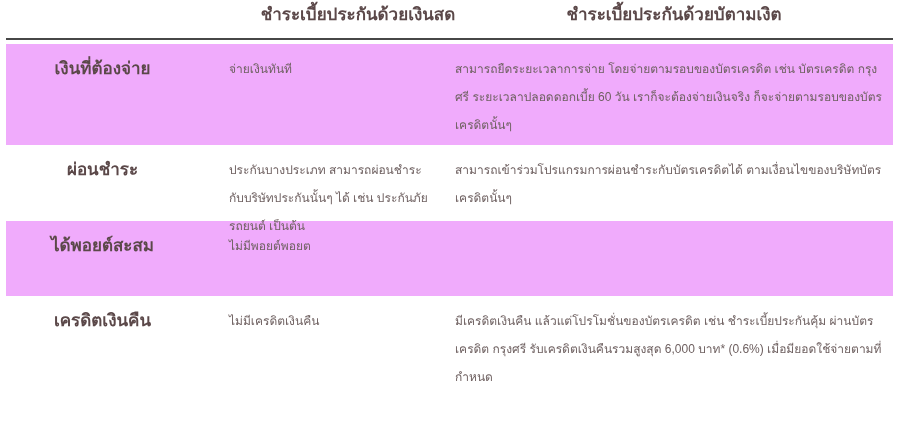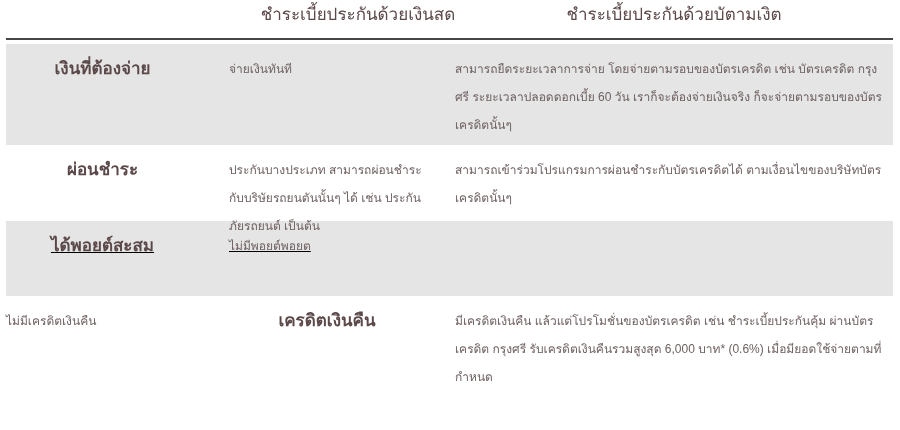--- a/index.html
+++ b/index.html
@@ -25,41 +25,41 @@
     display: grid;
     grid-template-columns: 223px 226px 438px;
   }
   
   .thead {
     height: 38px;
     align-items: end;
   }
   .th {
     text-align: center;
-    font-weight: normal;
+    font-weight: bold;
     font-size: 17px;
     color: #5B4849;
     padding-bottom: 11px;
     white-space: nowrap;
   }
   .th-cash { transform: translateX(16px); }
   .rule {
     height: 2px;
     background: #474747;
   }
   .rule-gap {
     height: 4px;
     background: #ffffff;
   }
   
   .row-1 { height: 101px; }
   .row-2 { height: 76px; }
-  .row-3 { height: 75px; text-decoration: underline; }
+  .row-3 { height: 75px; }
   .row-4 { height: 110px; }
-  .stripe { background: #e5e5e5; }
+  .stripe { background: #f0abfc; }
   .cell {
     padding-top: 11px;
     font-size: 12px;
     line-height: 28px;
     color: #6E6060;
   }
   .cell-label {
     text-align: center;
     font-weight: bold;
     font-size: 17px;
@@ -90,29 +90,29 @@
     <div class="rule-gap"></div>
 
     <div class="grid-row row-1 stripe">
       <div class="cell cell-label">เงินที่ต้องจ่าย</div>
       <div class="cell cell-cash">จ่ายเงินทันที</div>
       <div class="cell cell-credit">สามารถยืดระยะเวลาการจ่าย โดยจ่ายตามรอบของบัตรเครดิต เช่น บัตรเครดิต กรุงศรี ระยะเวลาปลอดดอกเบี้ย 60 วัน เราก็จะต้องจ่ายเงินจริง ก็จะจ่ายตามรอบของบัตรเครดิตนั้นๆ</div>
     </div>
 
     <div class="grid-row row-2">
       <div class="cell cell-label">ผ่อนชำระ</div>
-      <div class="cell cell-cash">ประกันบางประเภท สามารถผ่อนชำระกับบริษัยรถยนตันนั้นๆ ได้ เช่น ประกันภัยรถยนต์ เป็นต้น</div>
+      <div class="cell cell-cash">ประกันบางประเภท สามารถผ่อนชำระกับบริษัทประกันนั้นๆ ได้ เช่น ประกันภัยรถยนต์ เป็นต้น</div>
       <div class="cell cell-credit">สามารถเข้าร่วมโปรแกรมการผ่อนชำระกับบัตรเครดิตได้ ตามเงื่อนไขของบริษัทบัตรเครดิตนั้นๆ</div>
     </div>
 
     <div class="grid-row row-3 stripe">
       <div class="cell cell-label">ได้พอยต์สะสม</div>
       <div class="cell cell-cash">ไม่มีพอยต์พอยต</div>
     </div>
 
     <div class="grid-row row-4">
+      <div class="cell cell-label">เครดิตเงินคืน</div>
       <div class="cell cell-cash">ไม่มีเครดิตเงินคืน</div>
-      <div class="cell cell-label">เครดิตเงินคืน</div>
       <div class="cell cell-credit">มีเครดิตเงินคืน แล้วแต่โปรโมชั่นของบัตรเครดิต เช่น ชำระเบี้ยประกันคุ้ม ผ่านบัตรเครดิต กรุงศรี รับเครดิตเงินคืนรวมสูงสุด 6,000 บาท* (0.6%) เมื่อมียอดใช้จ่ายตามที่กำหนด</div>
     </div>
 
   </div>
 </div>
 
 </body></html>

